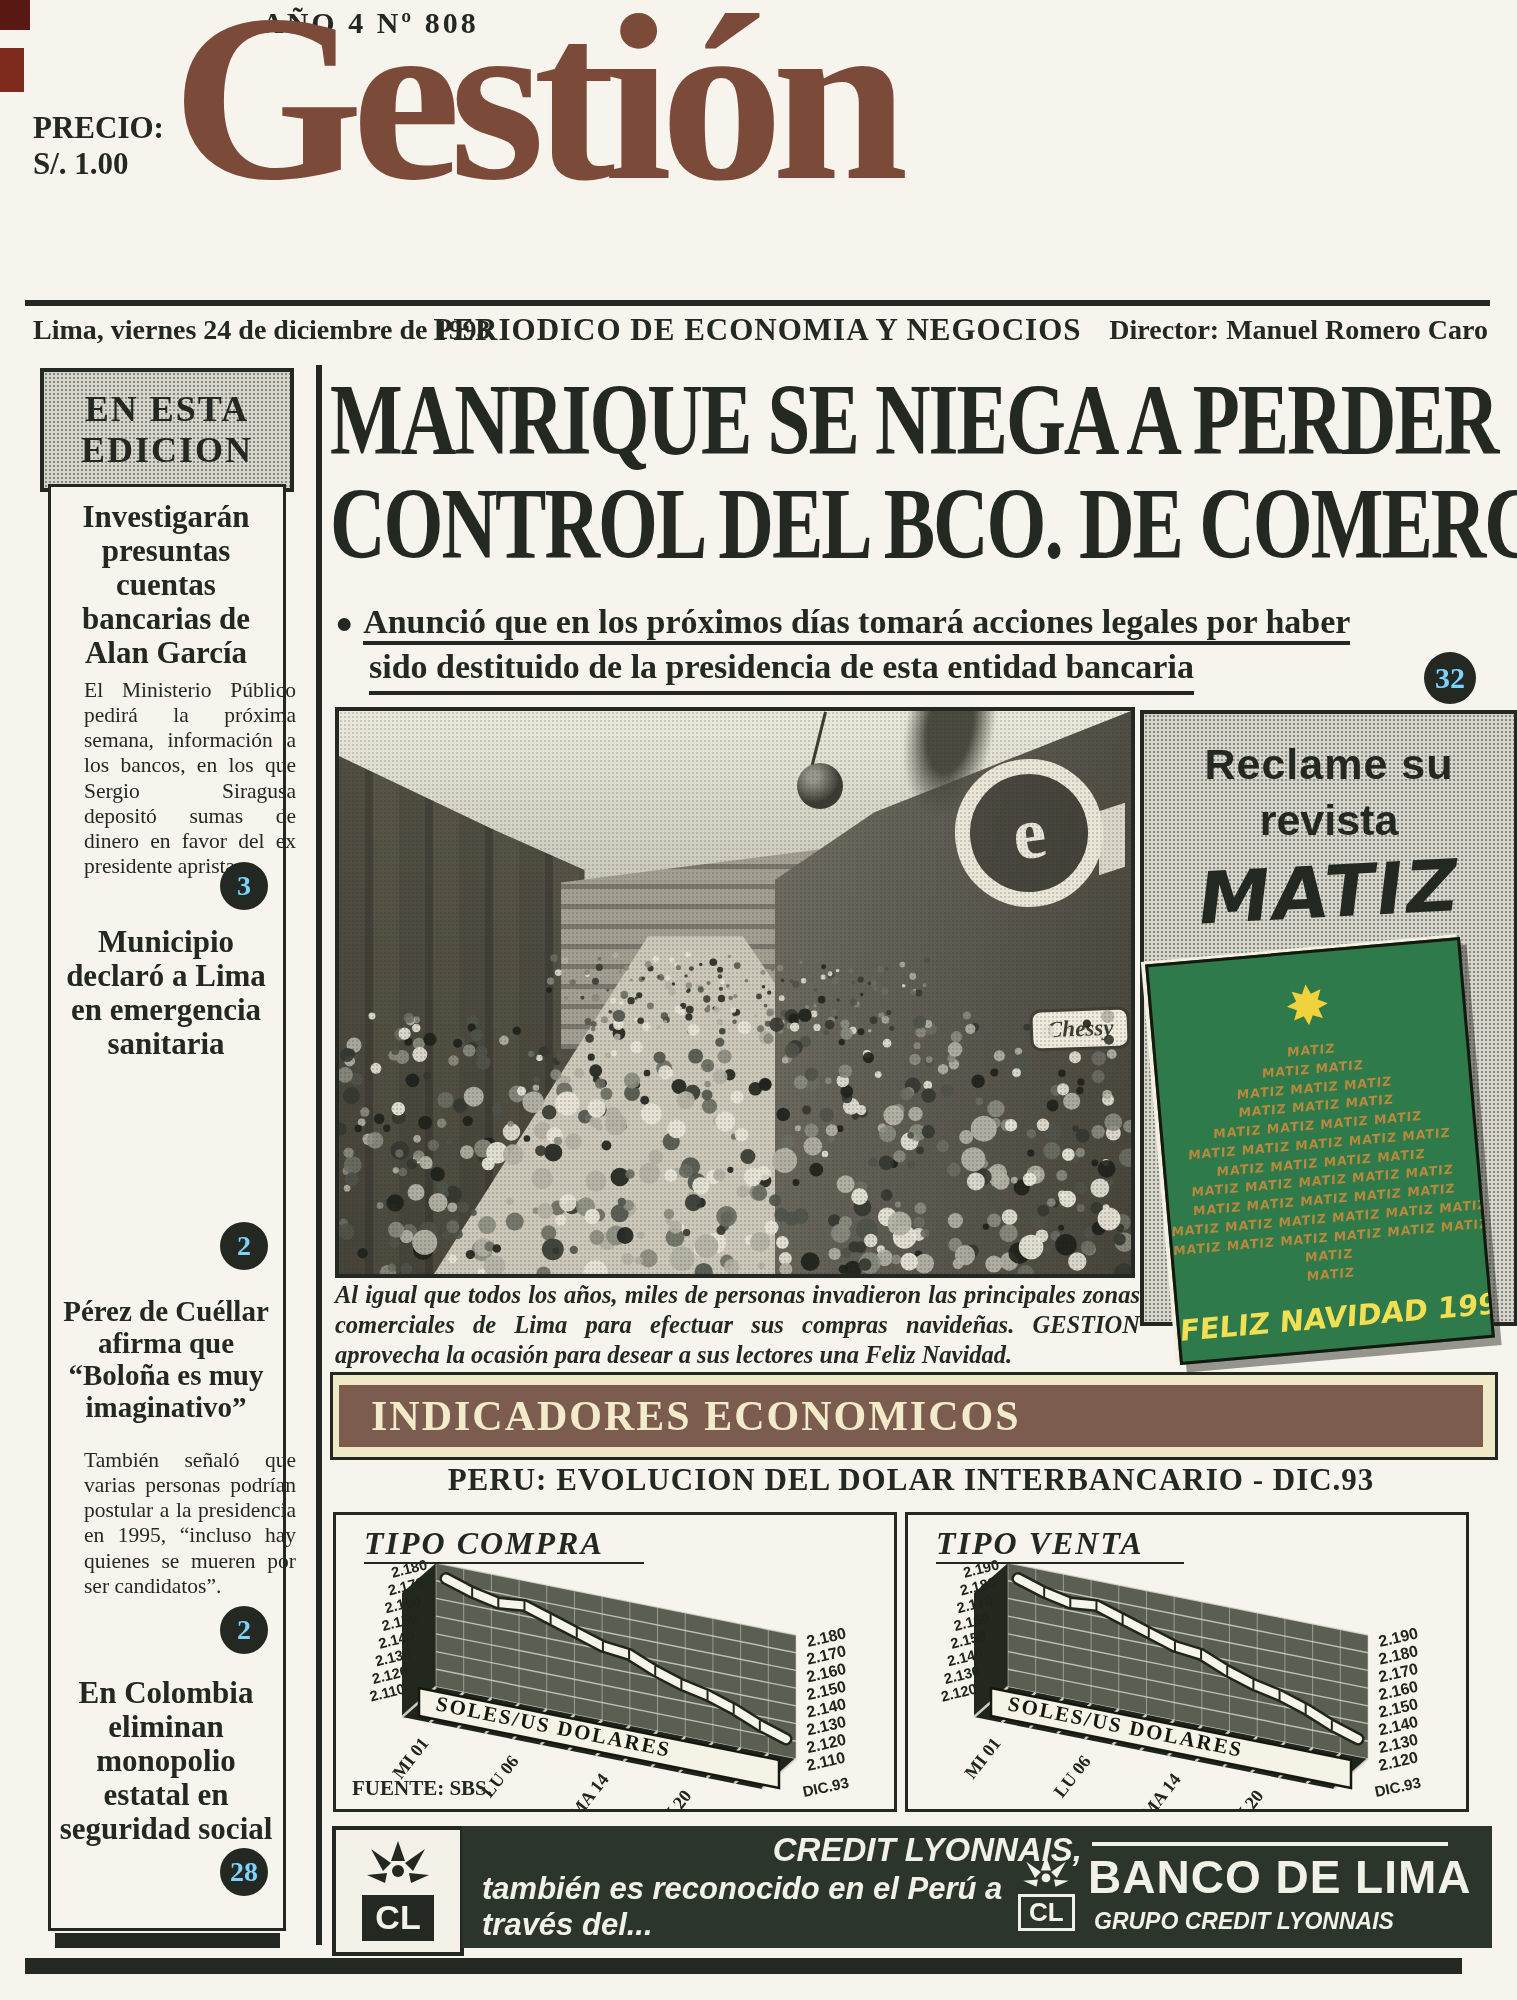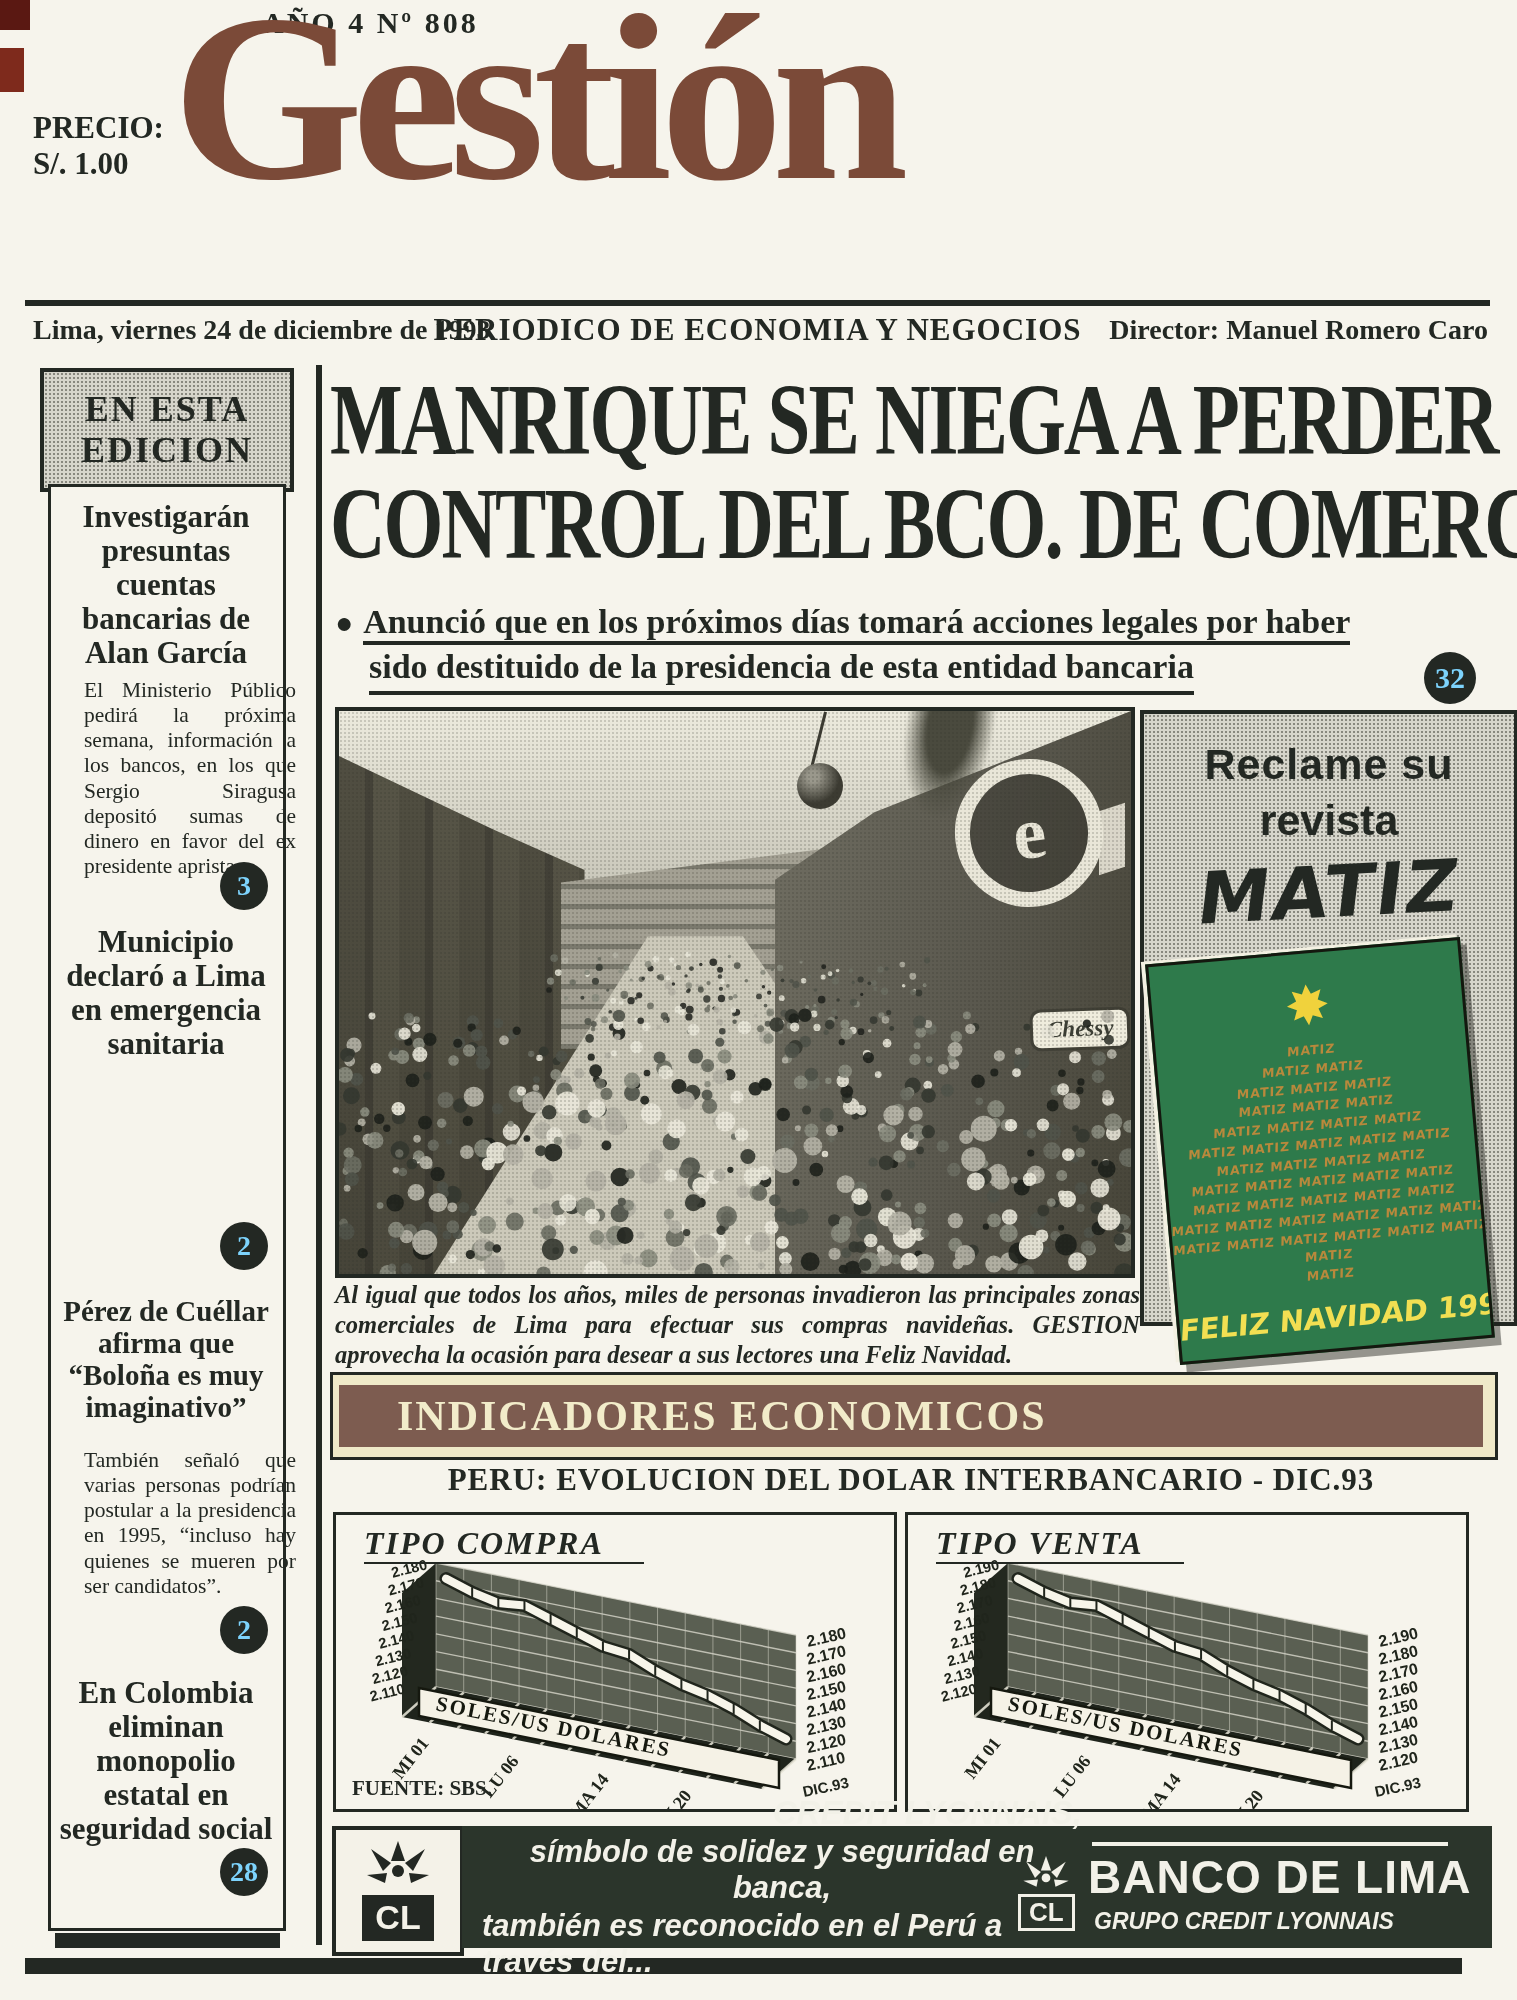--- a/index.html
+++ b/index.html
@@ -105,21 +105,21 @@
   #matiz-tree .tree-row{font-size:12.5px;font-weight:bold;color:var(--matiz-gold);
      font-family:"DejaVu Sans",sans-serif;letter-spacing:1px;line-height:1.5;transform:skewX(-6deg);white-space:nowrap;}
   #matiz-greeting{position:absolute;left:0;bottom:14px;width:100%;text-align:center;
      color:var(--matiz-yellow);font-size:29px;font-weight:bold;font-family:"DejaVu Sans",sans-serif;
      transform:skewX(-8deg);white-space:nowrap;}
   
   #ind-banner-box{left:330px;top:1372px;width:1162px;height:82px;border:3px solid var(--ink);
      background:var(--cream);}
   #ind-banner{position:absolute;left:6px;top:10px;width:1144px;height:62px;background:var(--banner-brown);
      color:var(--banner-text);display:flex;align-items:center;font-size:42px;font-weight:bold;
-     letter-spacing:2px;padding-left:58px;box-sizing:border-box;}
+     letter-spacing:2px;padding-left:32px;box-sizing:border-box;}
   #ind-title{left:330px;top:1462px;width:1162px;text-align:center;font-size:31px;font-weight:bold;letter-spacing:1px;}
   .chart-box{top:1512px;width:558px;height:294px;border:3px solid var(--ink);background:var(--paper);}
   #chart-0{left:333px;} #chart-1{left:905px;}
   .chart-title{position:absolute;left:28px;top:10px;font-size:32px;font-weight:bold;font-style:italic;
      letter-spacing:2px;border-bottom:2px solid var(--ink);padding-right:40px;}
   .chart-svg{position:absolute;left:0;top:0;width:558px;height:294px;}
   .chart-source{position:absolute;left:16px;bottom:8px;font-size:21px;font-weight:bold;}
   
   #ad-logo-box{left:332px;top:1826px;width:124px;height:122px;border:4px solid var(--ink);
      background:#f4f2e8;display:flex;flex-direction:column;align-items:center;justify-content:center;gap:2px;}
@@ -1113,21 +1113,20 @@
         <polygon points="58,8 46,30 38,22"></polygon>
         <polygon points="0,34 20,32 18,42"></polygon>
         <polygon points="62,34 44,42 42,32"></polygon>
       </g>
     </svg>
     <div class="cl-label">CL</div>
   </div>
   <div class="abs" id="ad-band">
     <div id="ad-text">
       <div id="ad-line1">CREDIT LYONNAIS,</div>
-      <div id="ad-line2">símbolo de solidez y seguridad en banca,</div>
       <div id="ad-line3">también es reconocido en el Perú a través del...</div>
     </div>
     <div id="ad-right">
       <div id="ad-cl2">
         <svg width="46" height="38" viewBox="0 0 62 52">
           <g fill="#f2f1e8">
             <circle cx="31" cy="30" r="6"></circle>
             <polygon points="31,0 38,20 24,20"></polygon>
             <polygon points="4,8 24,22 16,30"></polygon>
             <polygon points="58,8 46,30 38,22"></polygon>

